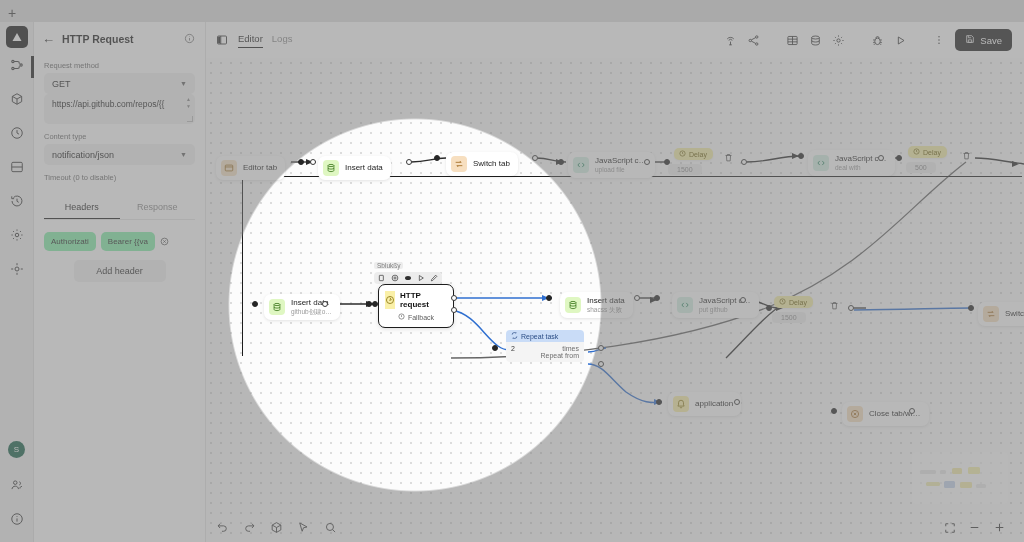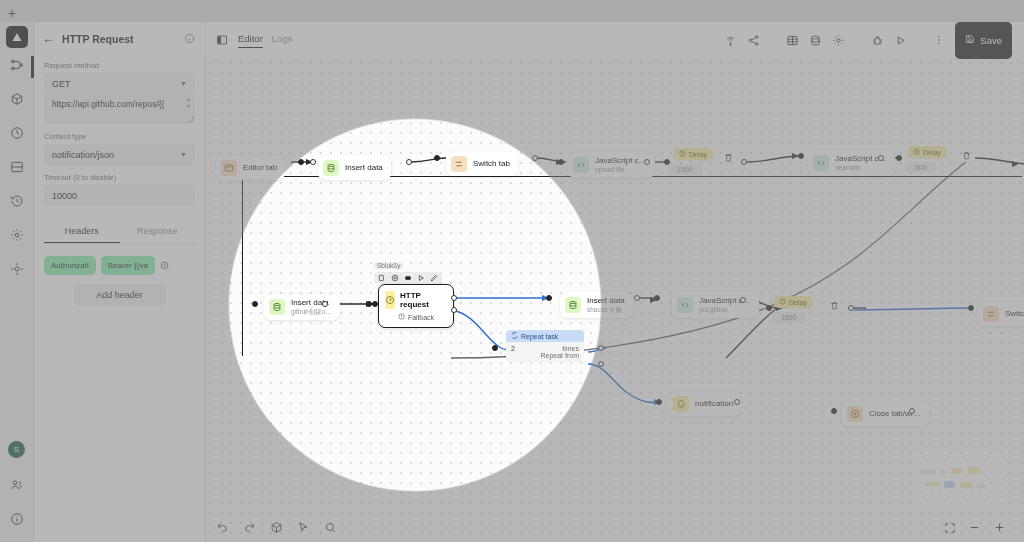--- a/index.html
+++ b/index.html
@@ -133,21 +133,21 @@
     background:#ffffff; display:flex; align-items:center; z-index:20;
     padding:0 12px 0 10px; gap:10px;
   }
   .tb-left { display:flex; align-items:center; gap:9px; }
   .tb-tab { font-size:9.5px; color:#8c8c8c; cursor:pointer; padding-bottom:3px; }
   .tb-tab.active { color:#1d1d1d; border-bottom:1.5px solid #1d1d1d; }
   .tb-spacer { flex:1; }
   .tb-icon { color:#2c2c2c; display:flex; align-items:center; cursor:pointer; }
   .tb-sep { width:6px; }
   .save-btn {
-    background:#242424; color:#fff; font-size:9.5px; height:37px;
+    background:#242424; color:#fff; font-size:9.5px; height:22px;
     border-radius:5px; display:flex; align-items:center; gap:5px;
     padding:8px 10px; cursor:pointer;
   }
 
   
   .canvas {
     position:absolute; left:206px; top:58px; width:818px; height:484px;
     background:#fcfcfc;
     background-image: radial-gradient(#dcdcdc 0.8px, transparent 0.8px);
     background-size: 10px 10px;
@@ -372,21 +372,20 @@
           </span>
       </div>
 
       <div class="field-label">Content type</div>
       <div class="select-box">
         <span>notification/json</span>
         <span class="chev">▼</span>
       </div>
 
       <div class="field-label">Timeout (0 to disable)</div>
-      <div class="input-box">10000</div>
 
       <div class="tabs-row">
         <div class="ptab active">Headers</div>
         <div class="ptab">Response</div>
       </div>
 
       <div class="hdr-row">
         <div class="hdr-pill">Authorizati</div>
         <div class="hdr-pill">Bearer {{va</div>
         <span class="hdr-x">
@@ -789,21 +788,21 @@
 
     <div class="port filled" style="left:450px; top:341px;"></div>
     <div class="node" style="left:462px; top:334px;">
       <span class="nico ico-yellow">
         <svg width="10" height="10" viewBox="0 0 24 24" fill="none" stroke="currentColor" stroke-width="2">
             <path d="M6 9a6 6 0 0 1 12 0v5l1.5 3h-15L6 14z"></path>
             <path d="M10 19.5a2 2 0 0 0 4 0"></path>
           </svg>
       </span>
       <span class="ntext">
-          <span>notification</span>
+          <span>application</span>
         </span>
     </div>
     <div class="port" style="left:528px; top:341px;"></div>
 
     <div class="port filled" style="left:625px; top:350px;"></div>
     <div class="node" style="left:636px; top:344px;">
       <span class="nico ico-orange">
         <svg width="10" height="10" viewBox="0 0 24 24" fill="none" stroke="currentColor" stroke-width="2">
             <circle cx="12" cy="12" r="8.6"></circle>
             <path d="M9 9l6 6M15 9l-6 6"></path>

